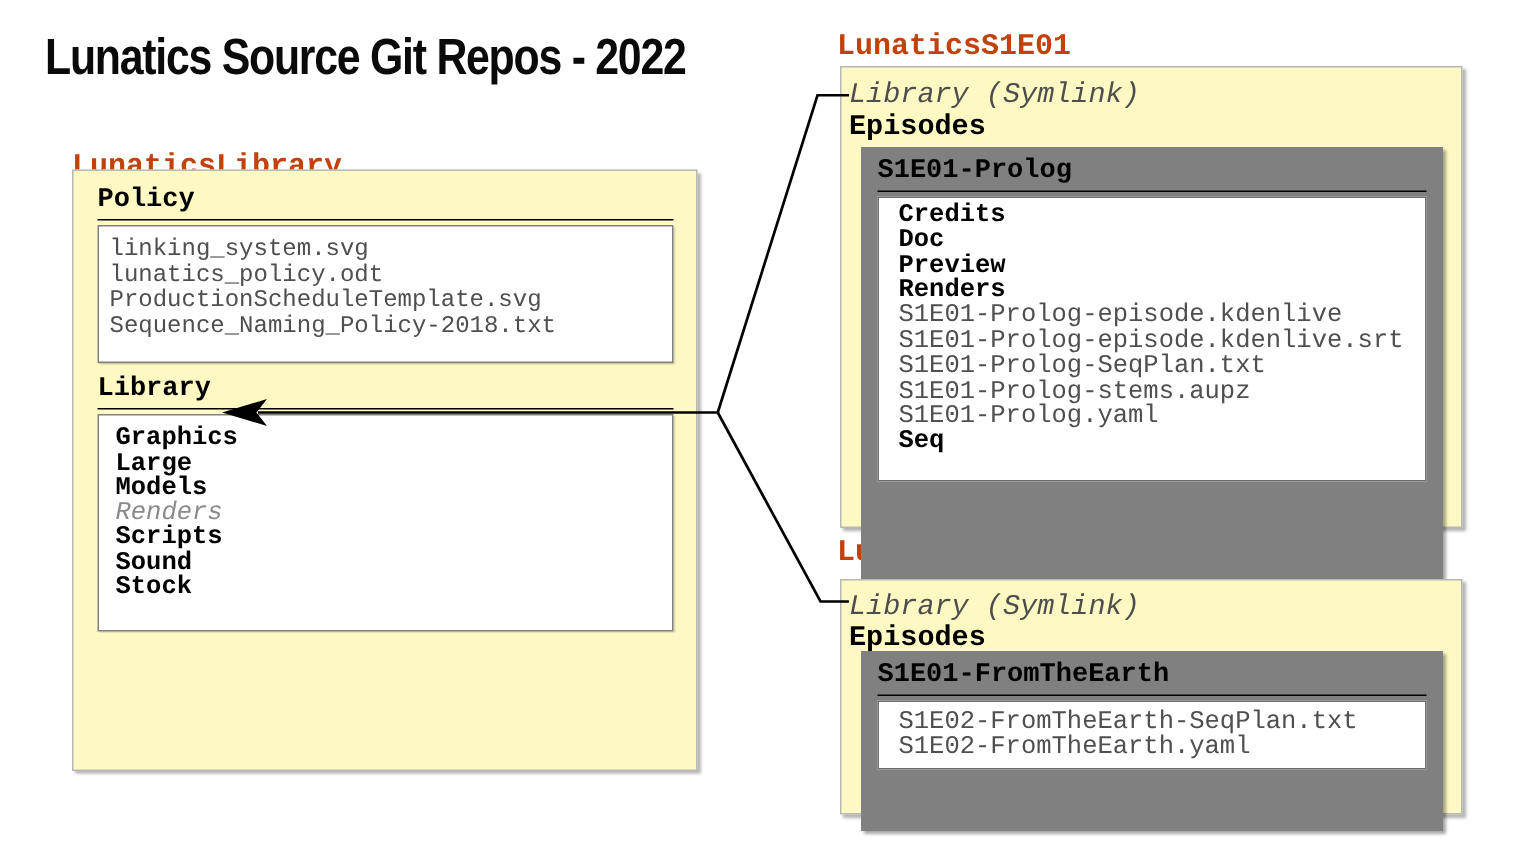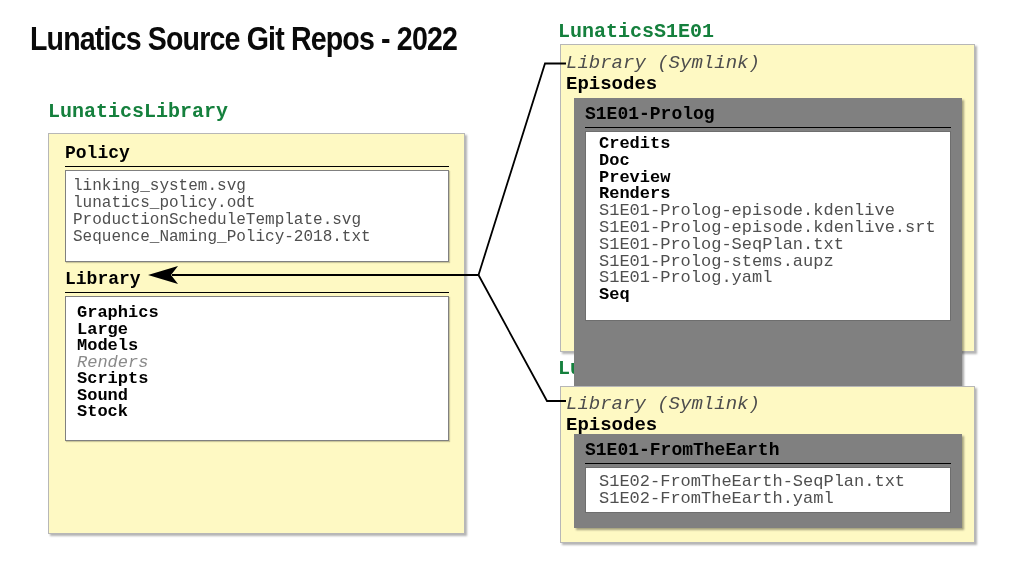--- a/index.html
+++ b/index.html
@@ -9,32 +9,32 @@
   }
 
   .main-title {
     position:absolute; left:30px; top:19px; margin:0;
     font-family:"Liberation Sans", sans-serif; font-weight:bold;
     font-size:34px; letter-spacing:-1px; color:#0a0a0a; white-space:nowrap;
     transform:scaleX(0.84); transform-origin:0 50%;
   }
 
   .repo-name {
-    position:absolute; font-size:20px; font-weight:bold; color:#15803d;
+    position:absolute; font-size:20px; font-weight:bold; color:#c2410c;
     white-space:nowrap; line-height:23px;
   }
   #name-library { left:48px;  top:100px; }
   #name-s1e01   { left:558px; top:20px;  }
   #name-s1e02   { left:558px; top:357px; }
 
   .gray-box {
     position:absolute; background:#fef9c3; box-sizing:border-box;
     border:1px solid #b7b7b7; box-shadow:2px 2px 2px rgba(0,0,0,0.30);
   }
-  #box-library { left:48px;  top:133px; width:417px; height:401px;font-family:Liberation Mono, monospace; }
+  #box-library { left:48px;  top:113px; width:417px; height:401px;font-family:Liberation Mono, monospace; }
   #box-s1e01   { left:560px; top:44px;  width:415px; height:308px; }
   #box-s1e02   { left:560px; top:386px; width:415px; height:157px; }
 
   .section { position:absolute; left:16px; width:384px; }
   #section-policy  { top:9px;  }
   #section-libdir  { top:135px; }
   .section-label {
     font-size:18px; font-weight:bold; color:#000; line-height:21px;
     border-bottom:1.6px solid #000; padding-bottom:2px; margin-bottom:3px;
     white-space:nowrap;
@@ -57,21 +57,21 @@
   #box-s1e01 .symlink-line  { top:8px; }
   #box-s1e01 .episodes-line { top:29px; }
   #box-s1e02 .symlink-line  { top:7px; }
   #box-s1e02 .episodes-line { top:28px; }
 
   .episode-box {
     position:absolute; left:13px; width:388px; background:#808080;
     box-sizing:border-box; box-shadow:2px 2px 2px rgba(0,0,0,0.35);
   }
   #episode-prolog { top:53px; height:307px; }
-  #episode-fte    { top:47px; height:94px;  }
+  #episode-fte    { top:47px; height:120px;  }
   .episode-label {
     margin:7px 11px 0 11px; font-size:18px; font-weight:bold; color:#000;
     line-height:19px; border-bottom:1.6px solid #000; padding-bottom:3px;
     white-space:nowrap;
   }
   .episode-files {
     margin:3px 11px 0 11px; background:#fff; border:1px solid #6e6e6e;
     box-sizing:border-box; overflow:hidden;
   }
   #prolog-files { height:190px; padding:4px 2px 0 13px; font-size:17px; line-height:16.8px; }

